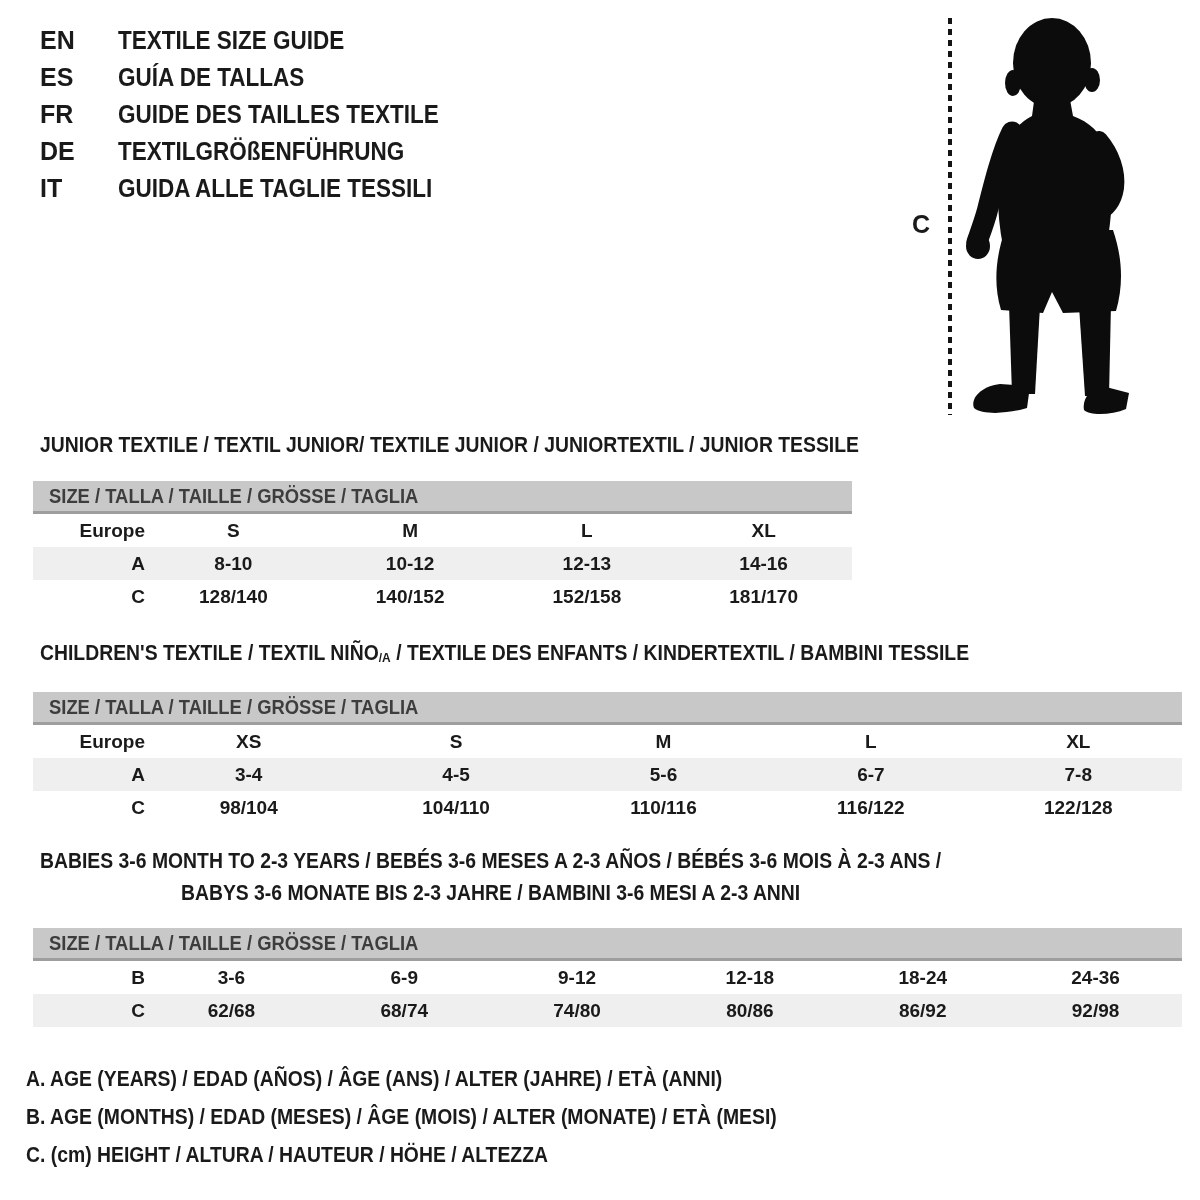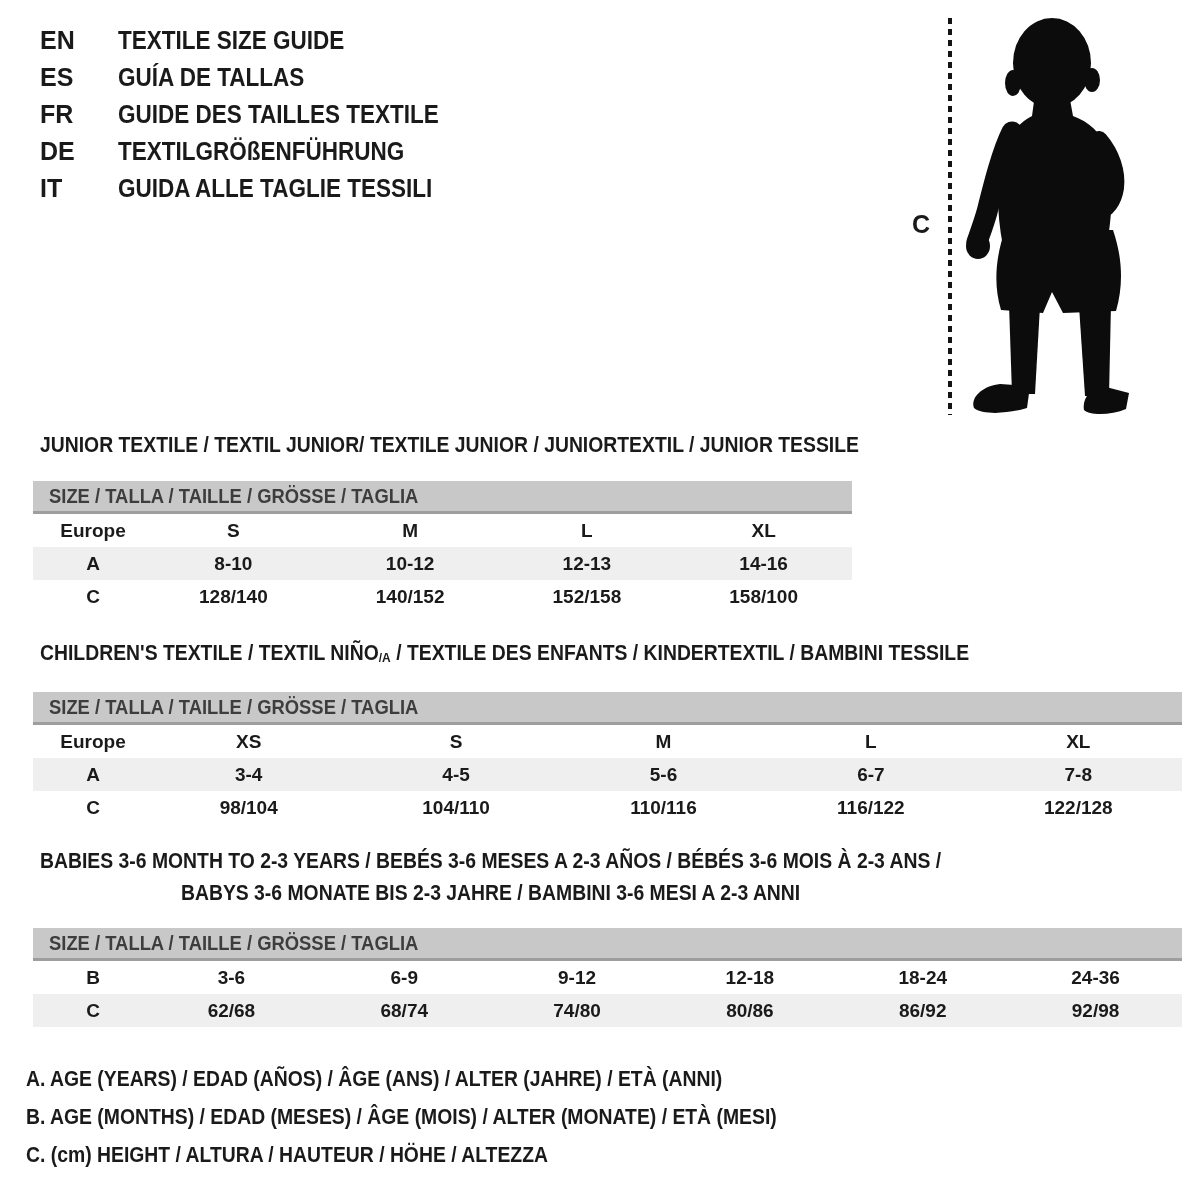--- a/index.html
+++ b/index.html
@@ -33,21 +33,21 @@
   .sub { font-size:0.62em; vertical-align:-0.18em; }
 
   
   .size-bar {
     height:33px; background:#c8c8c8; border-bottom:3px solid #9e9e9e;
     font-size:20px; color:#3d3d3d; line-height:30px; padding-left:16px;
   }
   .size-bar span { display:inline-block; transform:scaleX(0.92); transform-origin:0 50%; white-space:nowrap; }
   table { border-collapse:collapse; table-layout:fixed; }
   td { height:33px; font-size:19px; text-align:center; vertical-align:middle; }
-  td.rowlabel { text-align:center; padding-left:8px; }
+  td.rowlabel { text-align:right; padding-left:8px; }
   tr.shaded { background:#efefef; }
 
   
   .footnotes { left:26px; top:1066px; }
   .footnote { height:38px; font-size:22px; transform:scaleX(0.88); transform-origin:0 50%; white-space:nowrap; }
 </style>
 </head>
 <body>
 
 <div class="abs lang-list">
@@ -116,21 +116,21 @@
       <td>8-10</td>
       <td>10-12</td>
       <td>12-13</td>
       <td>14-16</td>
     </tr>
     <tr>
       <td class="rowlabel">C</td>
       <td>128/140</td>
       <td>140/152</td>
       <td>152/158</td>
-      <td>158/100</td>
+      <td>181/170</td>
     </tr>
   </tbody>
     </table>
 </div>
 
 <div class="abs section-title" style="left:40px; top:640px;">
   <span>CHILDREN'S TEXTILE / TEXTIL NIÑO</span><span class="sub">/A</span><span> / TEXTILE DES ENFANTS / KINDERTEXTIL / BAMBINI TESSILE</span>
 </div>
 <div class="abs" style="left:33px; top:692px; width:1149px;">
   <div class="size-bar"><span>SIZE / TALLA / TAILLE / GRÖSSE / TAGLIA</span></div>

